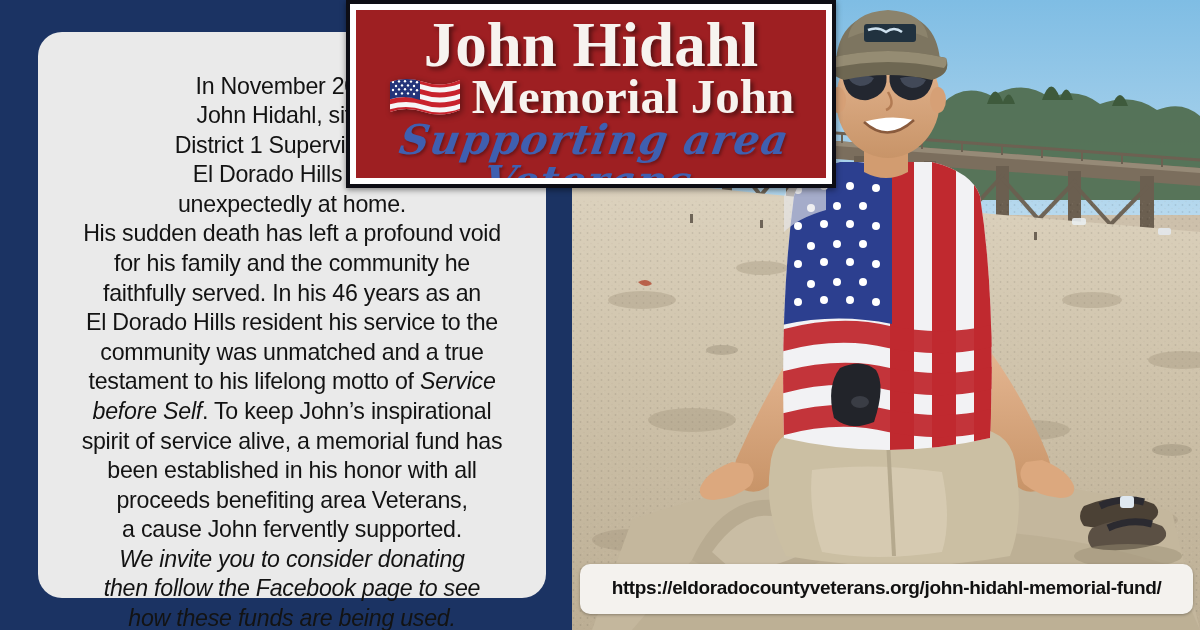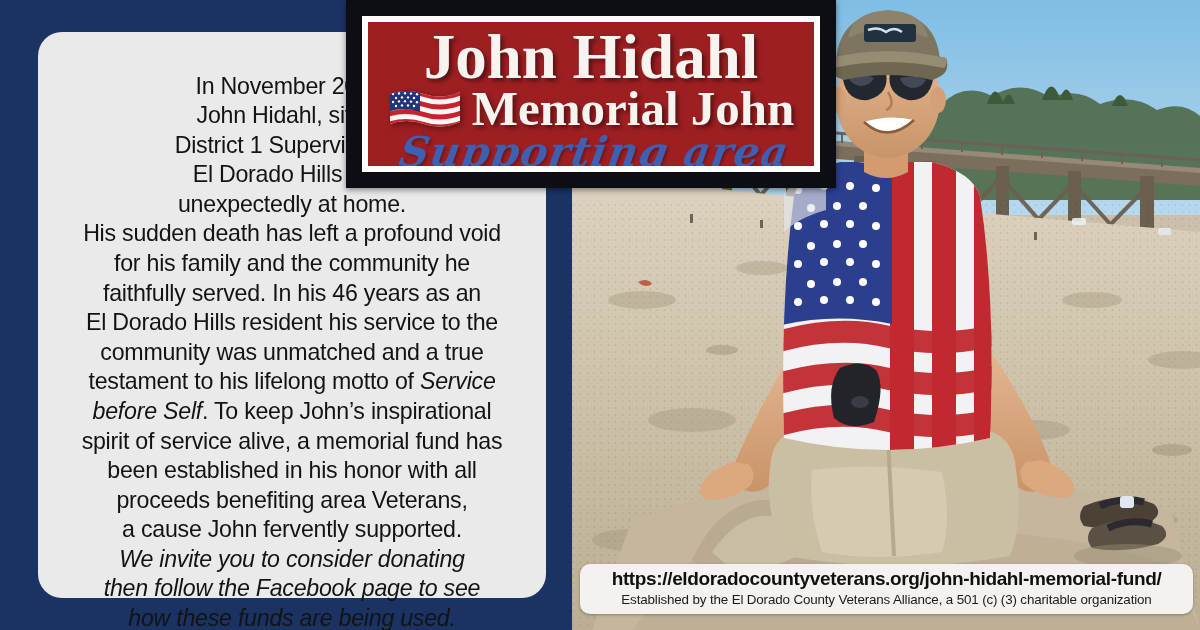--- a/index.html
+++ b/index.html
@@ -49,21 +49,21 @@
   }
   #story-text .ital { font-style: italic; }
   #story-text .tail { font-style: italic; display: block; }
 
   
   #logo-banner {
     position: absolute;
     left: 346px; top: 0px;
     width: 490px; height: 188px;
     background: #0d0d14;
-    padding: 16px;
+    padding: 4px;
     box-shadow: 0 2px 6px rgba(0,0,0,.45);
   }
   #logo-inner-white {
     width: 100%; height: 100%;
     background: #ffffff;
     padding: 6px;
   }
   #logo-red {
     position: relative;
     width: 100%; height: 100%;
@@ -450,16 +450,15 @@
           </svg>
           <div id="logo-line2">Memorial John</div>
         </div>
         <div id="logo-script">Supporting area Veterans</div>
       </div>
     </div>
   </div>
 
   <div id="url-bar">
     <div id="url-link">https://eldoradocountyveterans.org/john-hidahl-memorial-fund/</div>
-    <div id="url-sub">Established by the El Dorado County Veterans Alliance, a 501 (c) (3) charitable organization</div>
   </div>
 
 </div>
 
 </body></html>

